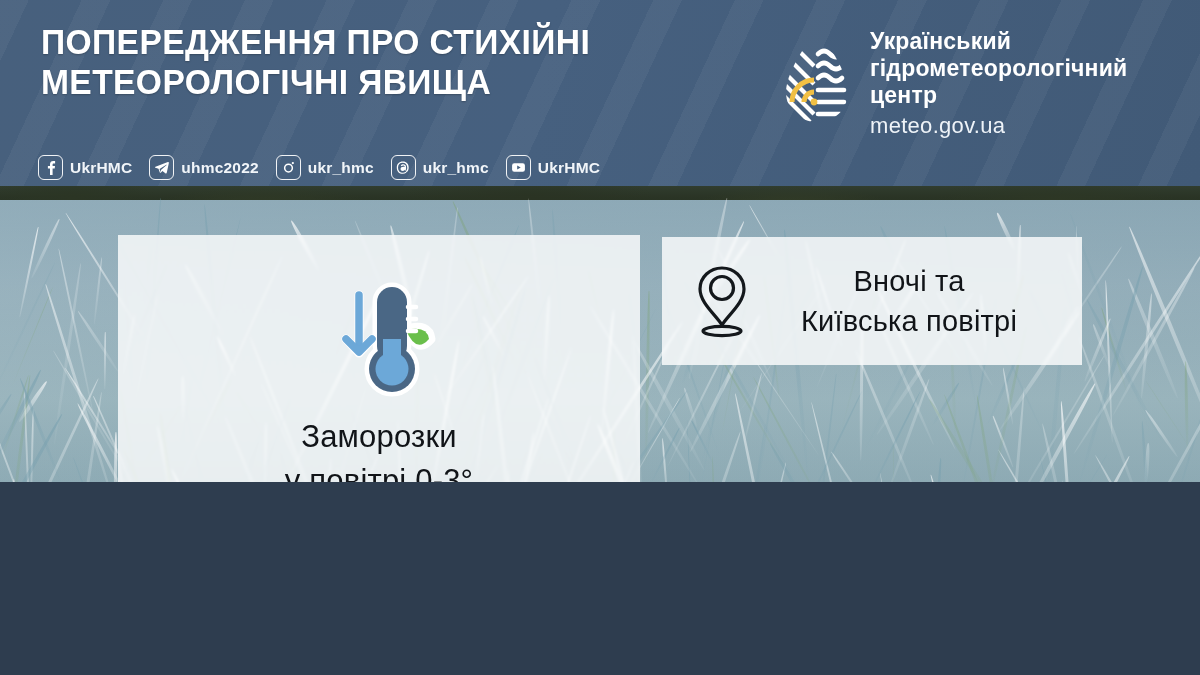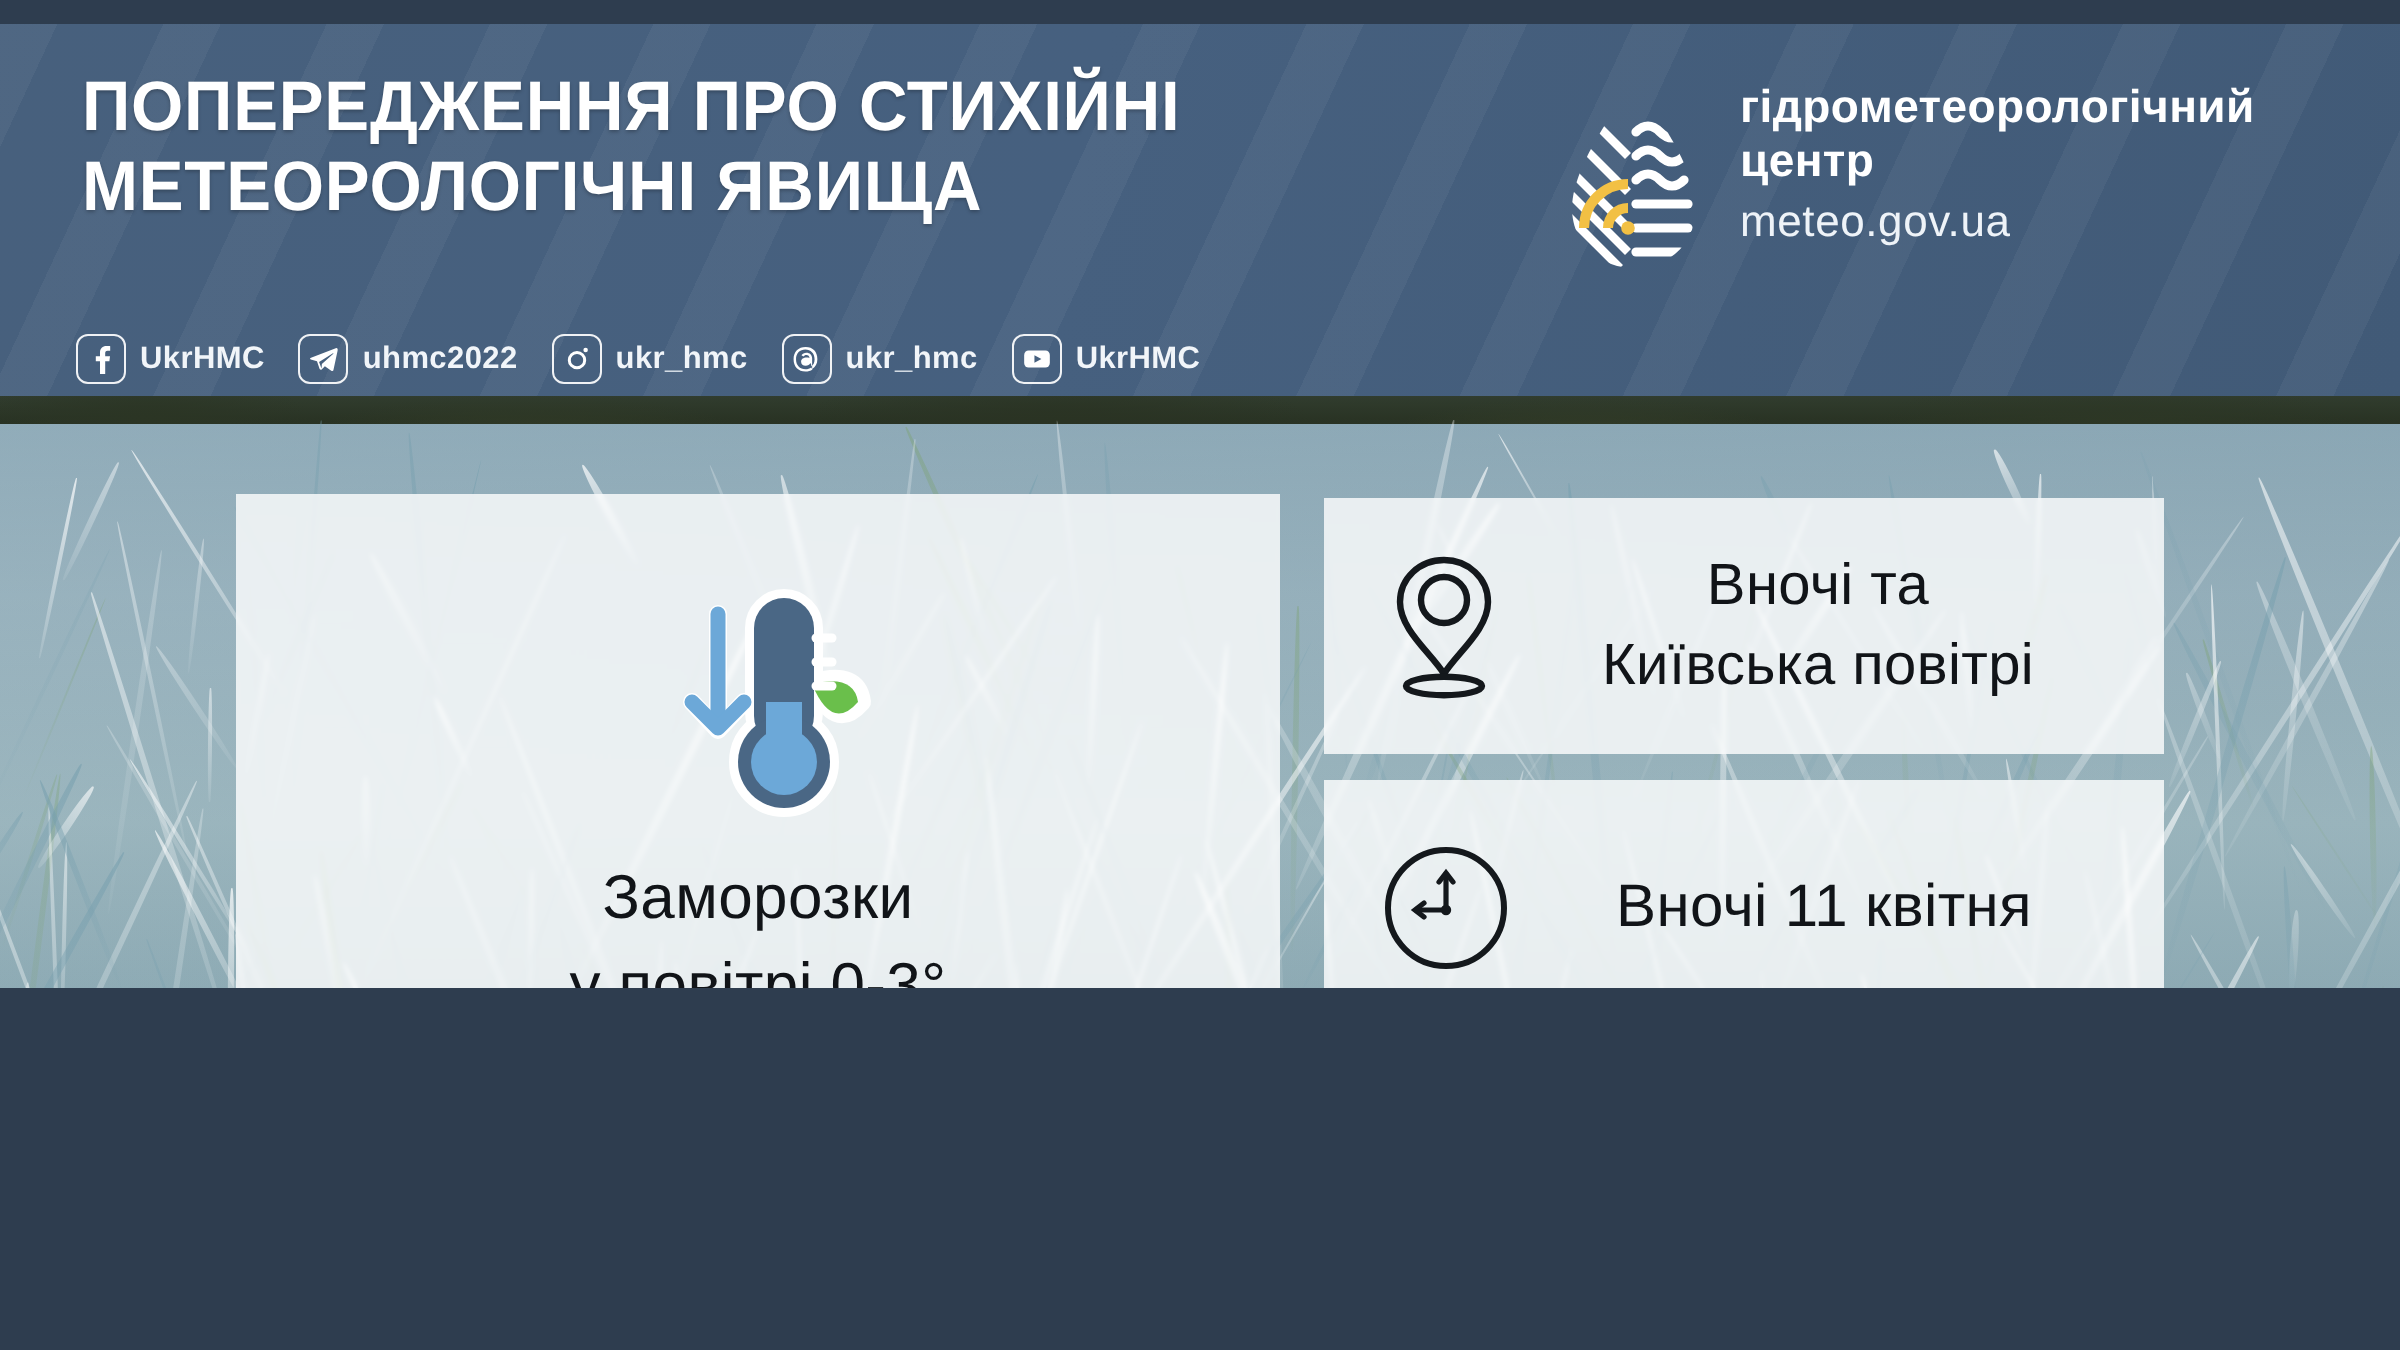--- a/index.html
+++ b/index.html
@@ -1,21 +1,21 @@
 <!DOCTYPE html>
 <html><head>
 <meta charset="utf-8">
 <style>
   html,body{margin:0;padding:0;}
   body{
     width:1200px;height:675px;overflow:hidden;
     font-family:"Liberation Sans","DejaVu Sans",sans-serif;
     background:#2e3d4f;
   }
-  .stage{position:relative;width:1200px;height:482px;overflow:hidden;margin-top:12px;}
+  .stage{position:relative;width:1200px;height:482px;overflow:hidden;}
 
   
   .bg{position:absolute;inset:0;}
   .bg-sky{
     position:absolute;left:0;top:0;width:1200px;height:235px;
     background:linear-gradient(180deg,#3c4c60 0%,#47586c 38%,#4d5f56 70%,#37442f 100%);
   }
   .bg-treeline{
     position:absolute;left:0;top:150px;width:1200px;height:80px;
     background:
@@ -587,20 +587,21 @@
 
           <g fill="none" stroke="#f2c044" stroke-width="5">
             <path d="M34 52 A22 22 0 0 0 12 74"></path>
             <path d="M34 64 A10 10 0 0 0 24 74"></path>
           </g>
           <circle cx="34" cy="74" r="3.4" fill="#f2c044"></circle>
         </g>
       </svg>
       <div>
         <div class="logo-text">
+          <div>Український</div>
           <div>гідрометеорологічний</div>
           <div>центр</div>
         </div>
         <div class="logo-url">meteo.gov.ua</div>
       </div>
     </div>
 
     <div class="socials">
 
       <div class="soc">
@@ -693,30 +694,15 @@
       <path d="M28 4 C16 4 6 13 6 25 c0 14 16 26 22 36 C34 51 50 39 50 25 C50 13 40 4 28 4 Z" fill="none" stroke="#14181c" stroke-width="3.2" stroke-linejoin="round"></path>
       <circle cx="28" cy="24" r="11.5" fill="none" stroke="#14181c" stroke-width="3.2"></circle>
       <ellipse cx="28" cy="67" rx="19" ry="4.6" fill="none" stroke="#14181c" stroke-width="3.2"></ellipse>
     </svg>
     <div class="card-right-text">
       <span>Вночі та</span>
       <span>Київська повітрі</span>
     </div>
   </div>
 
-  <div class="card card-right-bot">
-    <svg class="clock-ic" viewBox="0 0 66 66">
-      <circle cx="33" cy="33" r="29" fill="none" stroke="#14181c" stroke-width="3"></circle>
-      <g stroke="#14181c" stroke-width="2.6" stroke-linecap="round" fill="none">
-        <path d="M33 34 V16"></path>
-        <path d="M29.5 20 L33 15.5 L36.5 20"></path>
-        <path d="M33 34 H18"></path>
-        <path d="M22 30.5 L17.5 34 L22 37.5"></path>
-      </g>
-      <circle cx="33" cy="34" r="2.6" fill="#14181c"></circle>
-    </svg>
-    <div class="card-right-text">
-      <span>Вночі 11 квітня</span>
-    </div>
-  </div>
 
 
 </div>
 
 </body></html>

